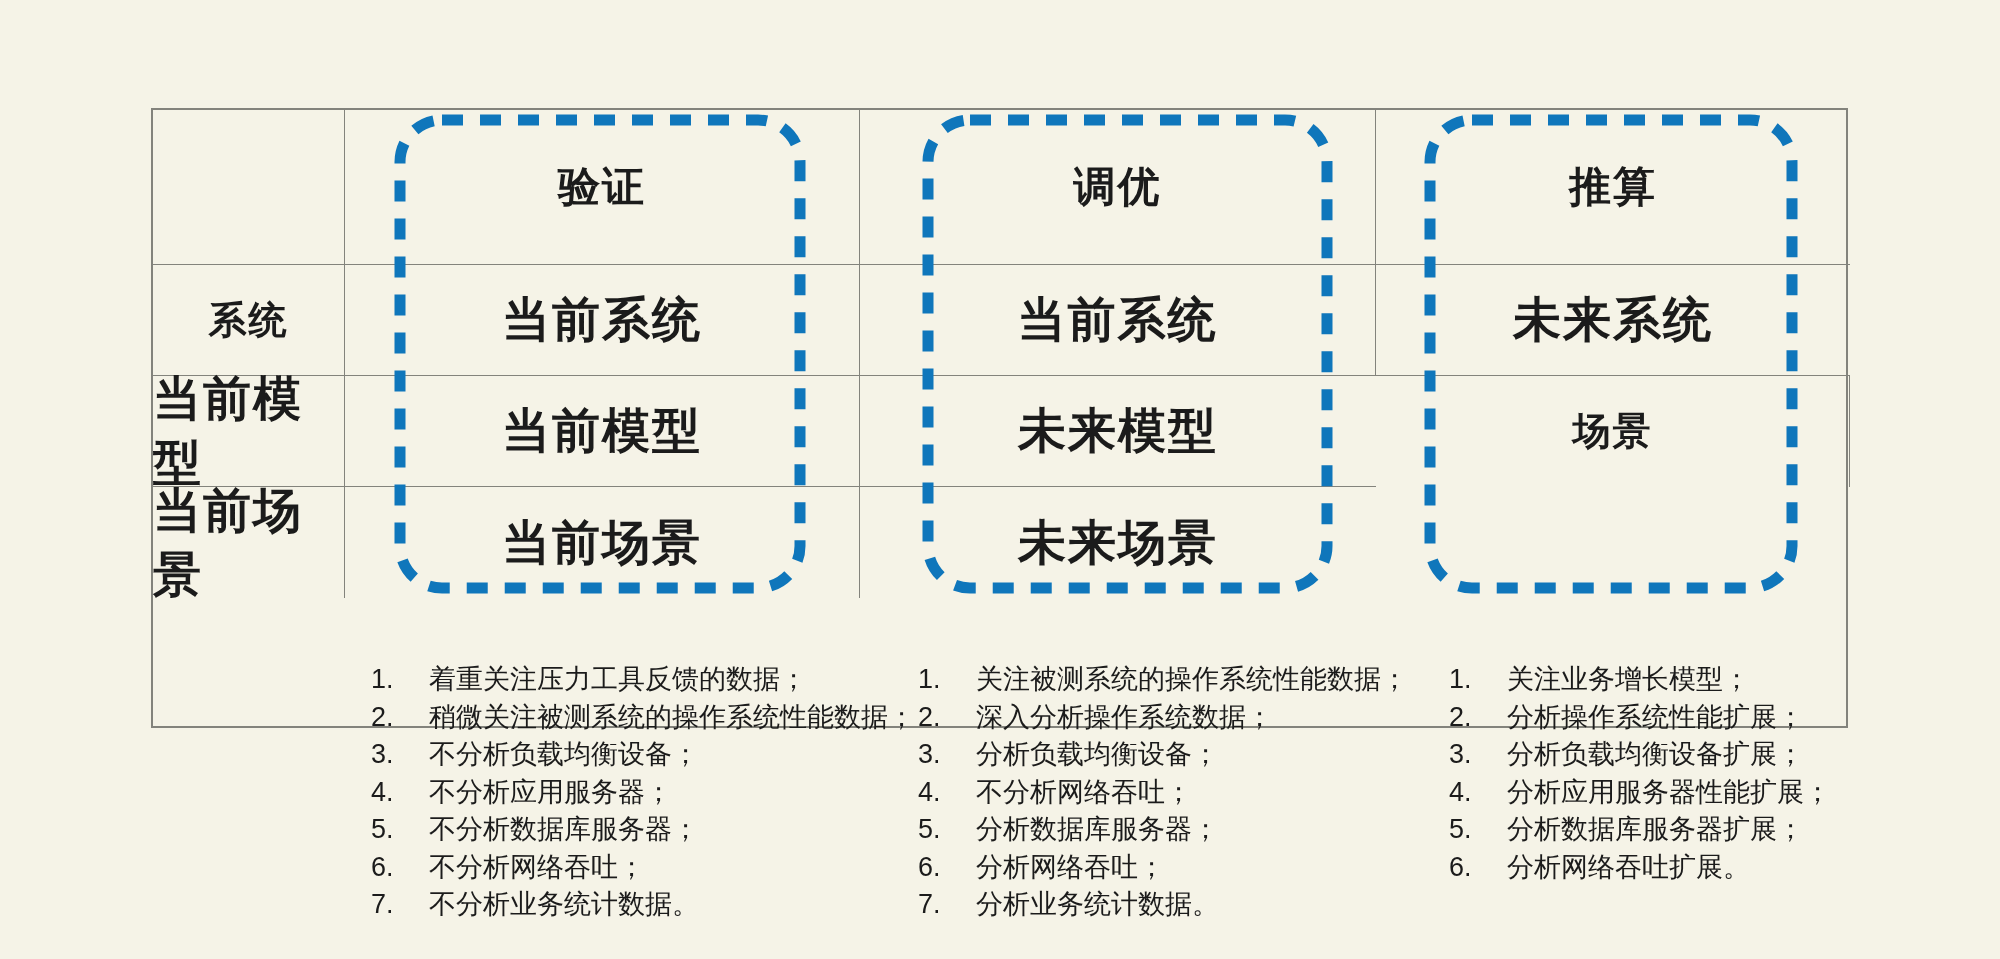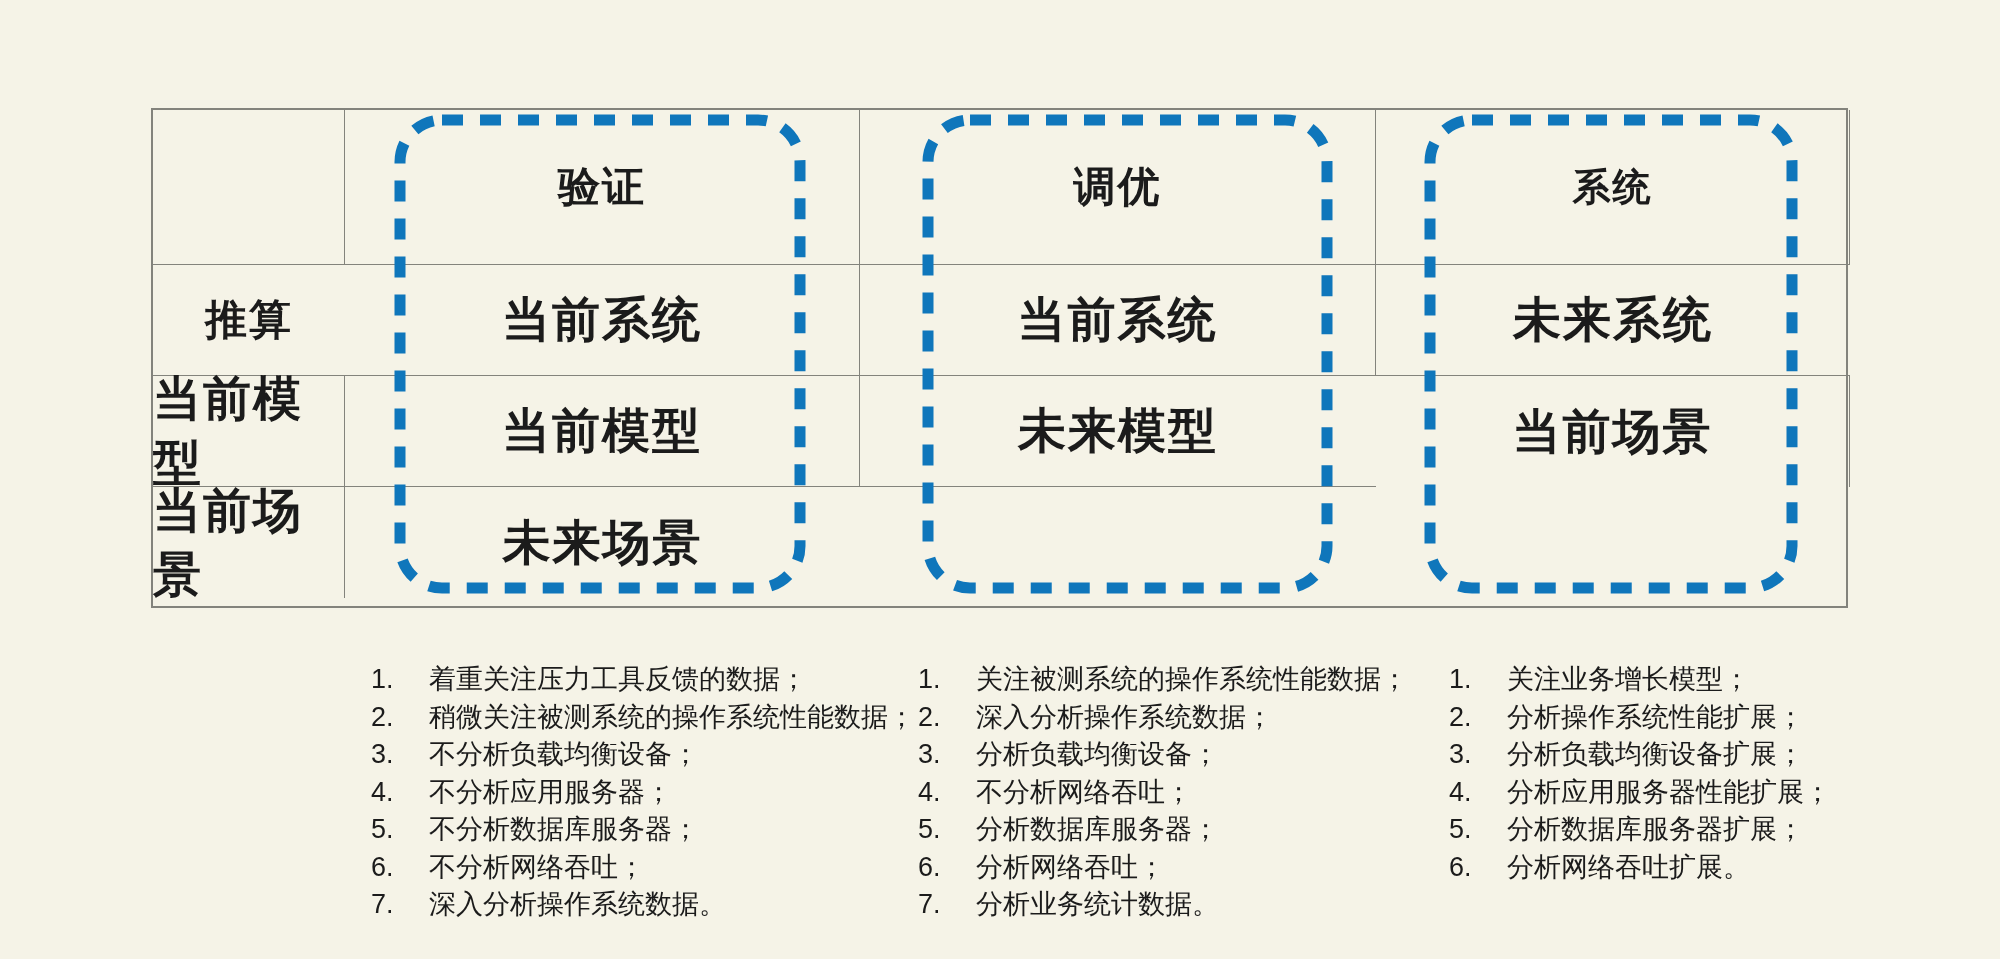--- a/index.html
+++ b/index.html
@@ -15,21 +15,21 @@
     background: #f5f3e7;
     overflow: hidden;
     color: #1b1b1b;
   }
   
   .grid-table {
     position: absolute;
     left: 151px;
     top: 108px;
     width: 1697px;
-    height: 500px;
+    height: 620px;
     display: grid;
     grid-template-columns: 192px 515px 516px 474px;
     grid-template-rows: 155px 111px 111px 111px;
     border: 2px solid #83837c;
     box-sizing: border-box;
   }
   .cell {
     border-right: 1px solid #83837c;
     border-bottom: 1px solid #83837c;
     display: flex;
@@ -94,50 +94,51 @@
 </head>
 <body>
 
 <div class="canvas">
 
   <div class="grid-table">
 
     <div class="cell corner"></div>
     <div class="cell col-header">验证</div>
     <div class="cell col-header">调优</div>
+    <div class="cell col-header last-col">推算</div>
+
     <div class="cell row-header">系统</div>
-
-    <div class="cell col-header last-col">推算</div>
     <div class="cell data">当前系统</div>
     <div class="cell data">当前系统</div>
     <div class="cell data last-col">未来系统</div>
 
     <div class="cell data">当前模型</div>
     <div class="cell data">当前模型</div>
     <div class="cell data last-col">未来模型</div>
 
+    <div class="cell row-header last-row">场景</div>
     <div class="cell data last-row">当前场景</div>
     <div class="cell data last-row">当前场景</div>
     <div class="cell data last-row last-col">未来场景</div>
   </div>
 
   <svg class="overlay" viewBox="0 0 2000 959" xmlns="http://www.w3.org/2000/svg">
     <rect x="400" y="120" width="400" height="468" rx="42" ry="42" fill="none" stroke="#0f76bb" stroke-width="11" stroke-dasharray="21 17"></rect>
     <rect x="928" y="120" width="399" height="468" rx="42" ry="42" fill="none" stroke="#0f76bb" stroke-width="11" stroke-dasharray="21 17"></rect>
     <rect x="1430" y="120" width="362" height="468" rx="42" ry="42" fill="none" stroke="#0f76bb" stroke-width="11" stroke-dasharray="21 17"></rect>
   </svg>
 
   <ol class="notes notes-1">
     <li>着重关注压力工具反馈的数据；</li>
     <li>稍微关注被测系统的操作系统性能数据；</li>
     <li>不分析负载均衡设备；</li>
     <li>不分析应用服务器；</li>
     <li>不分析数据库服务器；</li>
     <li>不分析网络吞吐；</li>
-    <li>深入分析操作系统数据。</li>
+    <li>不分析业务统计数据。</li>
   </ol>
 
   <ol class="notes notes-2">
     <li>关注被测系统的操作系统性能数据；</li>
     <li>深入分析操作系统数据；</li>
     <li>分析负载均衡设备；</li>
     <li>不分析网络吞吐；</li>
     <li>分析数据库服务器；</li>
     <li>分析网络吞吐；</li>
     <li>分析业务统计数据。</li>

